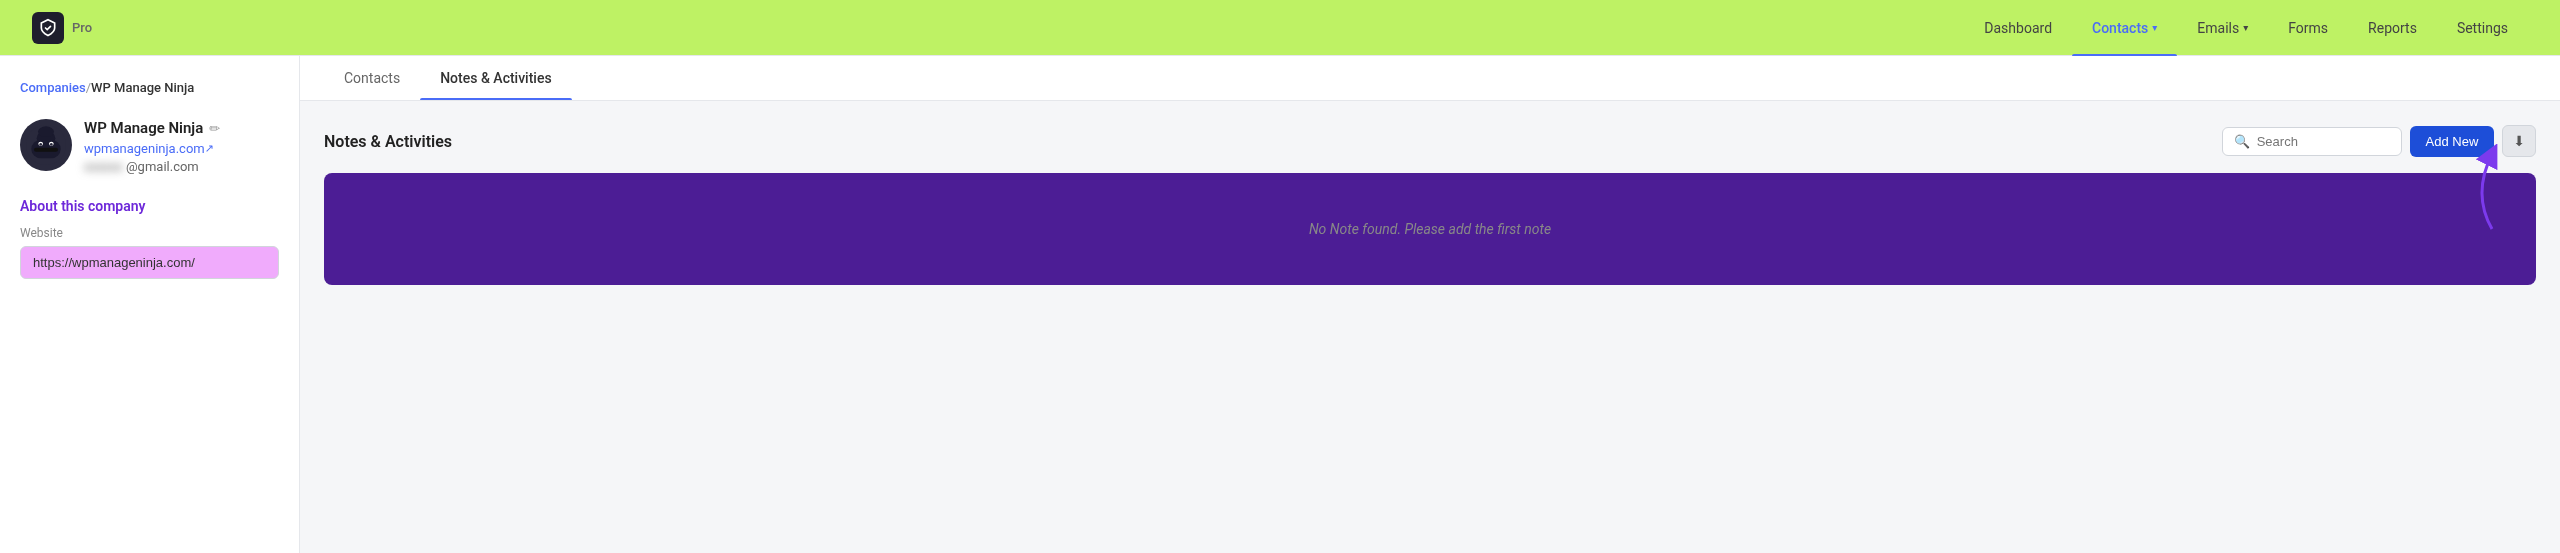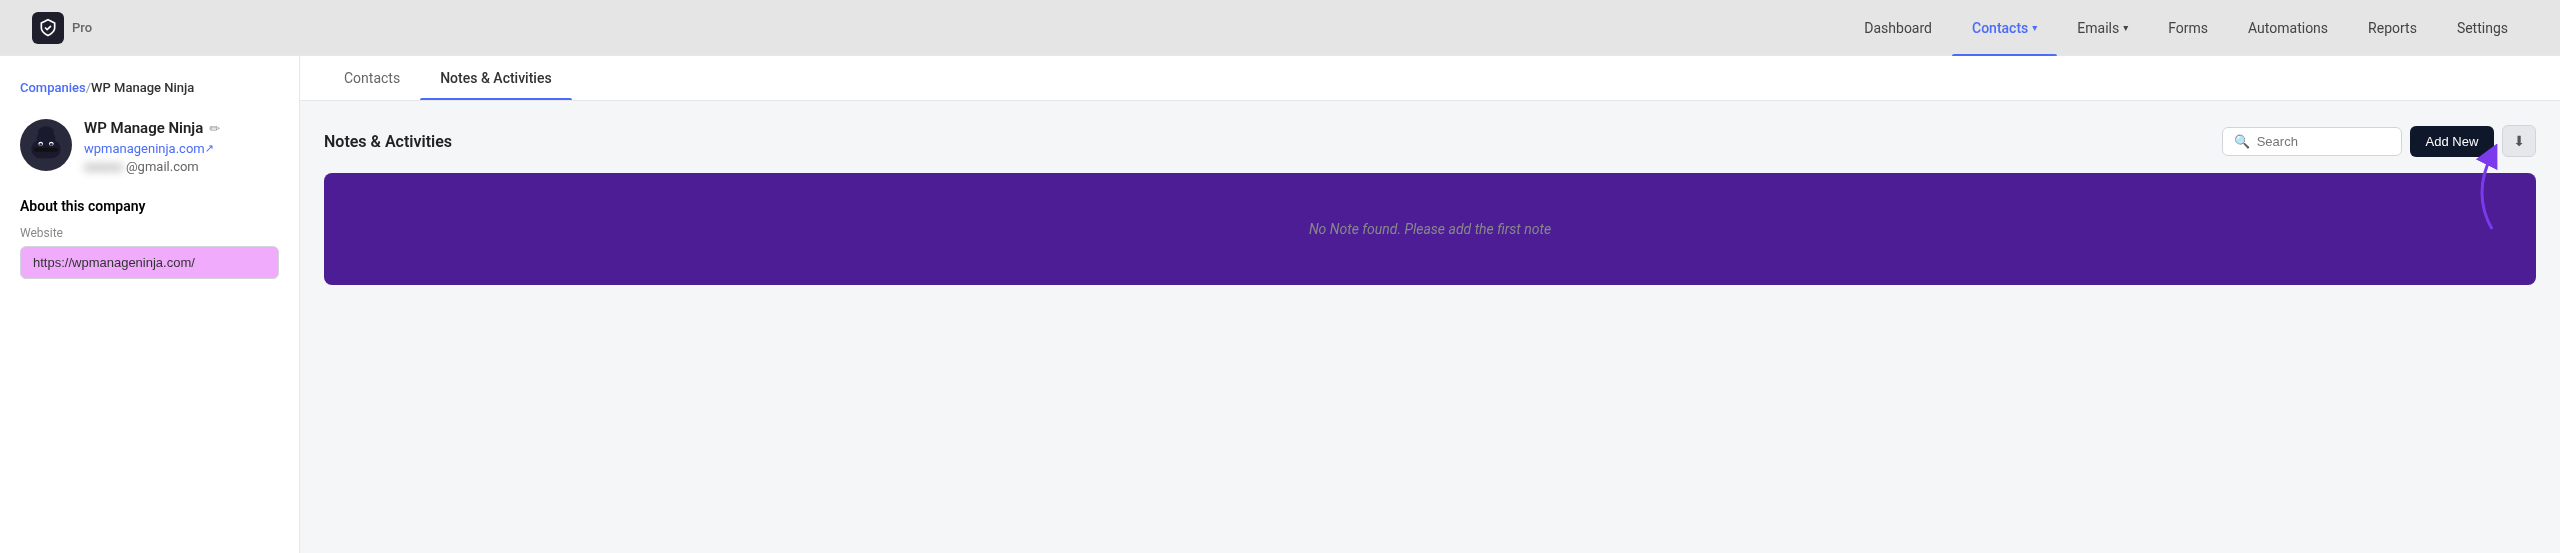--- a/index.html
+++ b/index.html
@@ -6,21 +6,21 @@
     body {
       font-family: -apple-system, BlinkMacSystemFont, 'Segoe UI', Roboto, sans-serif;
       background: #f5f6f8;
       min-height: 100vh;
       font-size: 14px;
       color: #333;
     }
 
     
     .top-nav {
-      background: #e5e5e5;
+      background: #bef264;
       border-bottom: 1px solid #e5e7eb;
       display: flex;
       align-items: center;
       padding: 8px 32px;
       height: 56px;
       position: relative;
     }
     .logo-area {
       display: flex;
       align-items: center;
@@ -176,21 +176,21 @@
       filter: blur(4px);
       user-select: none;
     }
 
     .about-section {
       margin-top: 8px;
     }
     .about-title {
       font-size: 14px;
       font-weight: 600;
-      color: #000000;
+      color: #6d28d9;
       margin-bottom: 12px;
     }
     .field-label {
       font-size: 12px;
       color: #888;
       margin-bottom: 6px;
       margin-top: 12px;
     }
     .field-input {
       width: 100%;
@@ -276,21 +276,21 @@
       font-size: 13px;
       color: #333;
       width: 100%;
       background: transparent;
     }
     .search-icon {
       color: #999;
       font-size: 13px;
     }
     .add-new-btn {
-      background: #0f172a;
+      background: #1d4ed8;
       color: #fff;
       border: none;
       border-radius: 6px;
       padding: 8px 16px;
       font-size: 13px;
       font-weight: 500;
       cursor: pointer;
       white-space: nowrap;
     }
     .download-btn {
@@ -349,21 +349,20 @@
     <div class="nav-item">Dashboard</div>
     <div class="nav-item active">
       <span>Contacts</span>
       <span class="chevron">▾</span>
     </div>
     <div class="nav-item">
       <span>Emails</span>
       <span class="chevron">▾</span>
     </div>
     <div class="nav-item">Forms</div>
-    <div class="nav-item">Automations</div>
     <div class="nav-item">Reports</div>
     <div class="nav-item">Settings</div>
   </div>
 </nav>
 
 <div class="main-layout">
 
   <aside class="sidebar">
 
     <div class="breadcrumb">

